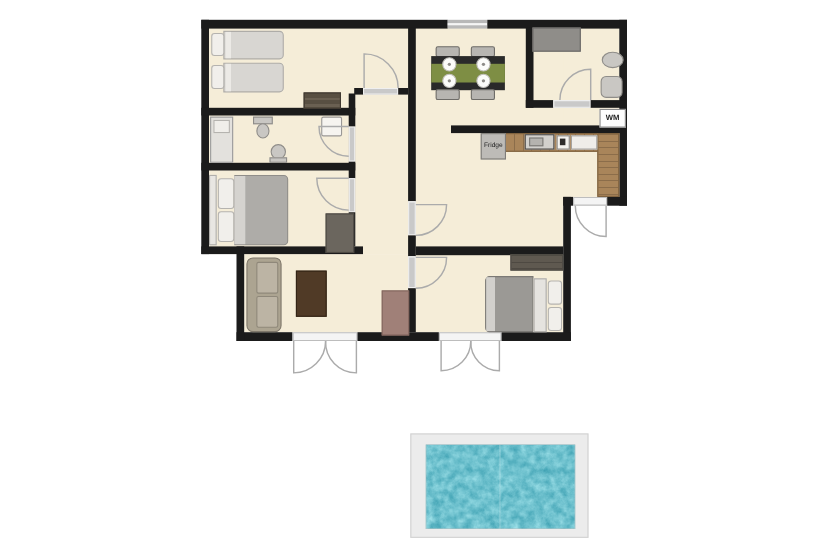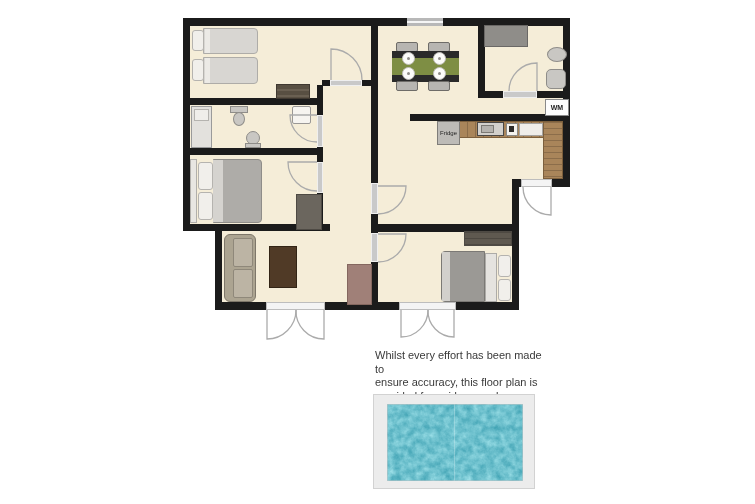--- a/index.html
+++ b/index.html
@@ -163,25 +163,20 @@
       <path d="M378,234 L406,234 A28,28 0 0 1 378,262"></path>
       <path d="M537,91 L537,63 A28,28 0 0 0 509,91"></path>
       <path d="M551,187 L551,215 A28,28 0 0 1 523,187"></path>
       <path d="M267,310 L267,339 A29,29 0 0 0 296,310"></path>
       <path d="M324,310 L324,339 A28,28 0 0 1 296,310"></path>
       <path d="M401,310 L401,337 A27,27 0 0 0 428,310"></path>
       <path d="M454,310 L454,337 A26,26 0 0 1 428,310"></path>
     </g>
   </svg>
 
-  <div id="disclaimer">
-    <div>Whilst every effort has been made to</div>
-    <div>ensure accuracy, this floor plan is</div>
-    <div>provided for guidance only</div>
-  </div>
 
   <div id="pool">
     <div id="pool-water">
       <svg width="136" height="77">
         <defs>
           <filter id="pooltex" x="0" y="0" width="100%" height="100%">
             <feTurbulence type="fractalNoise" baseFrequency="0.14 0.14" numOctaves="4" seed="8"></feTurbulence>
             <feColorMatrix type="matrix" values="0 0 0 0 0.36  0 0 0 0 0.77  0 0 0 0 0.83  0 0 0 0.9 0.1"></feColorMatrix>
           </filter>
         </defs>

